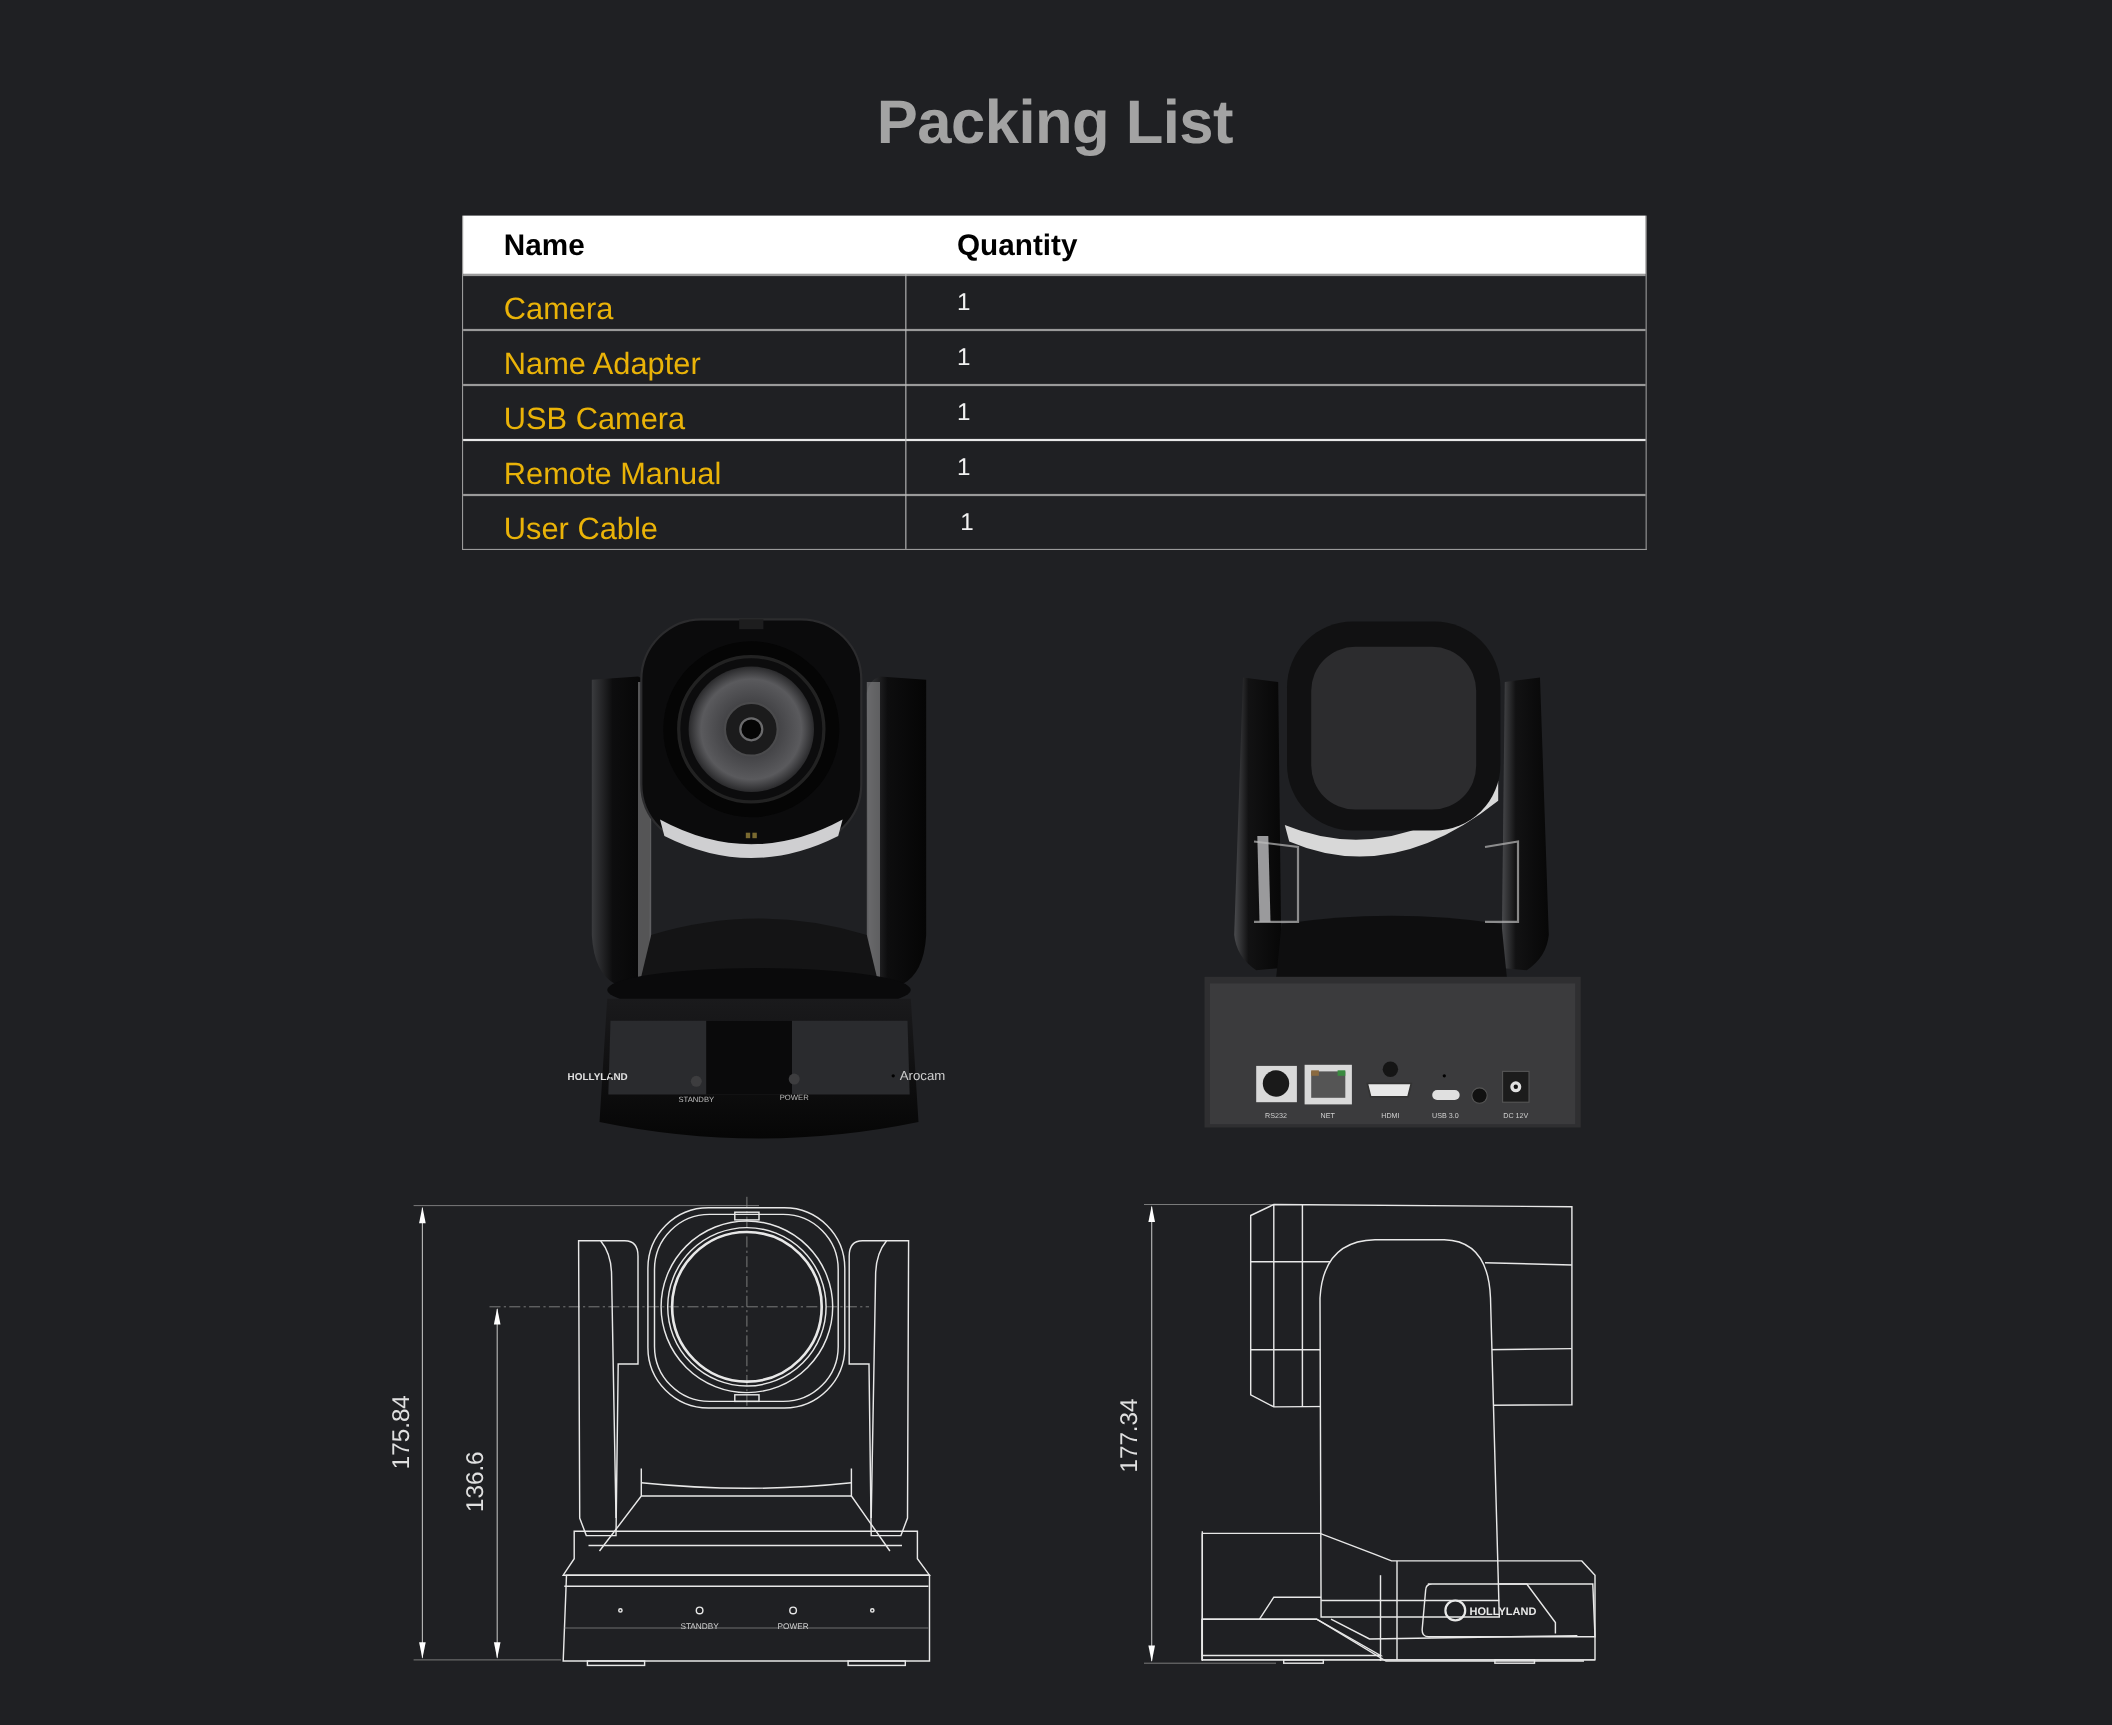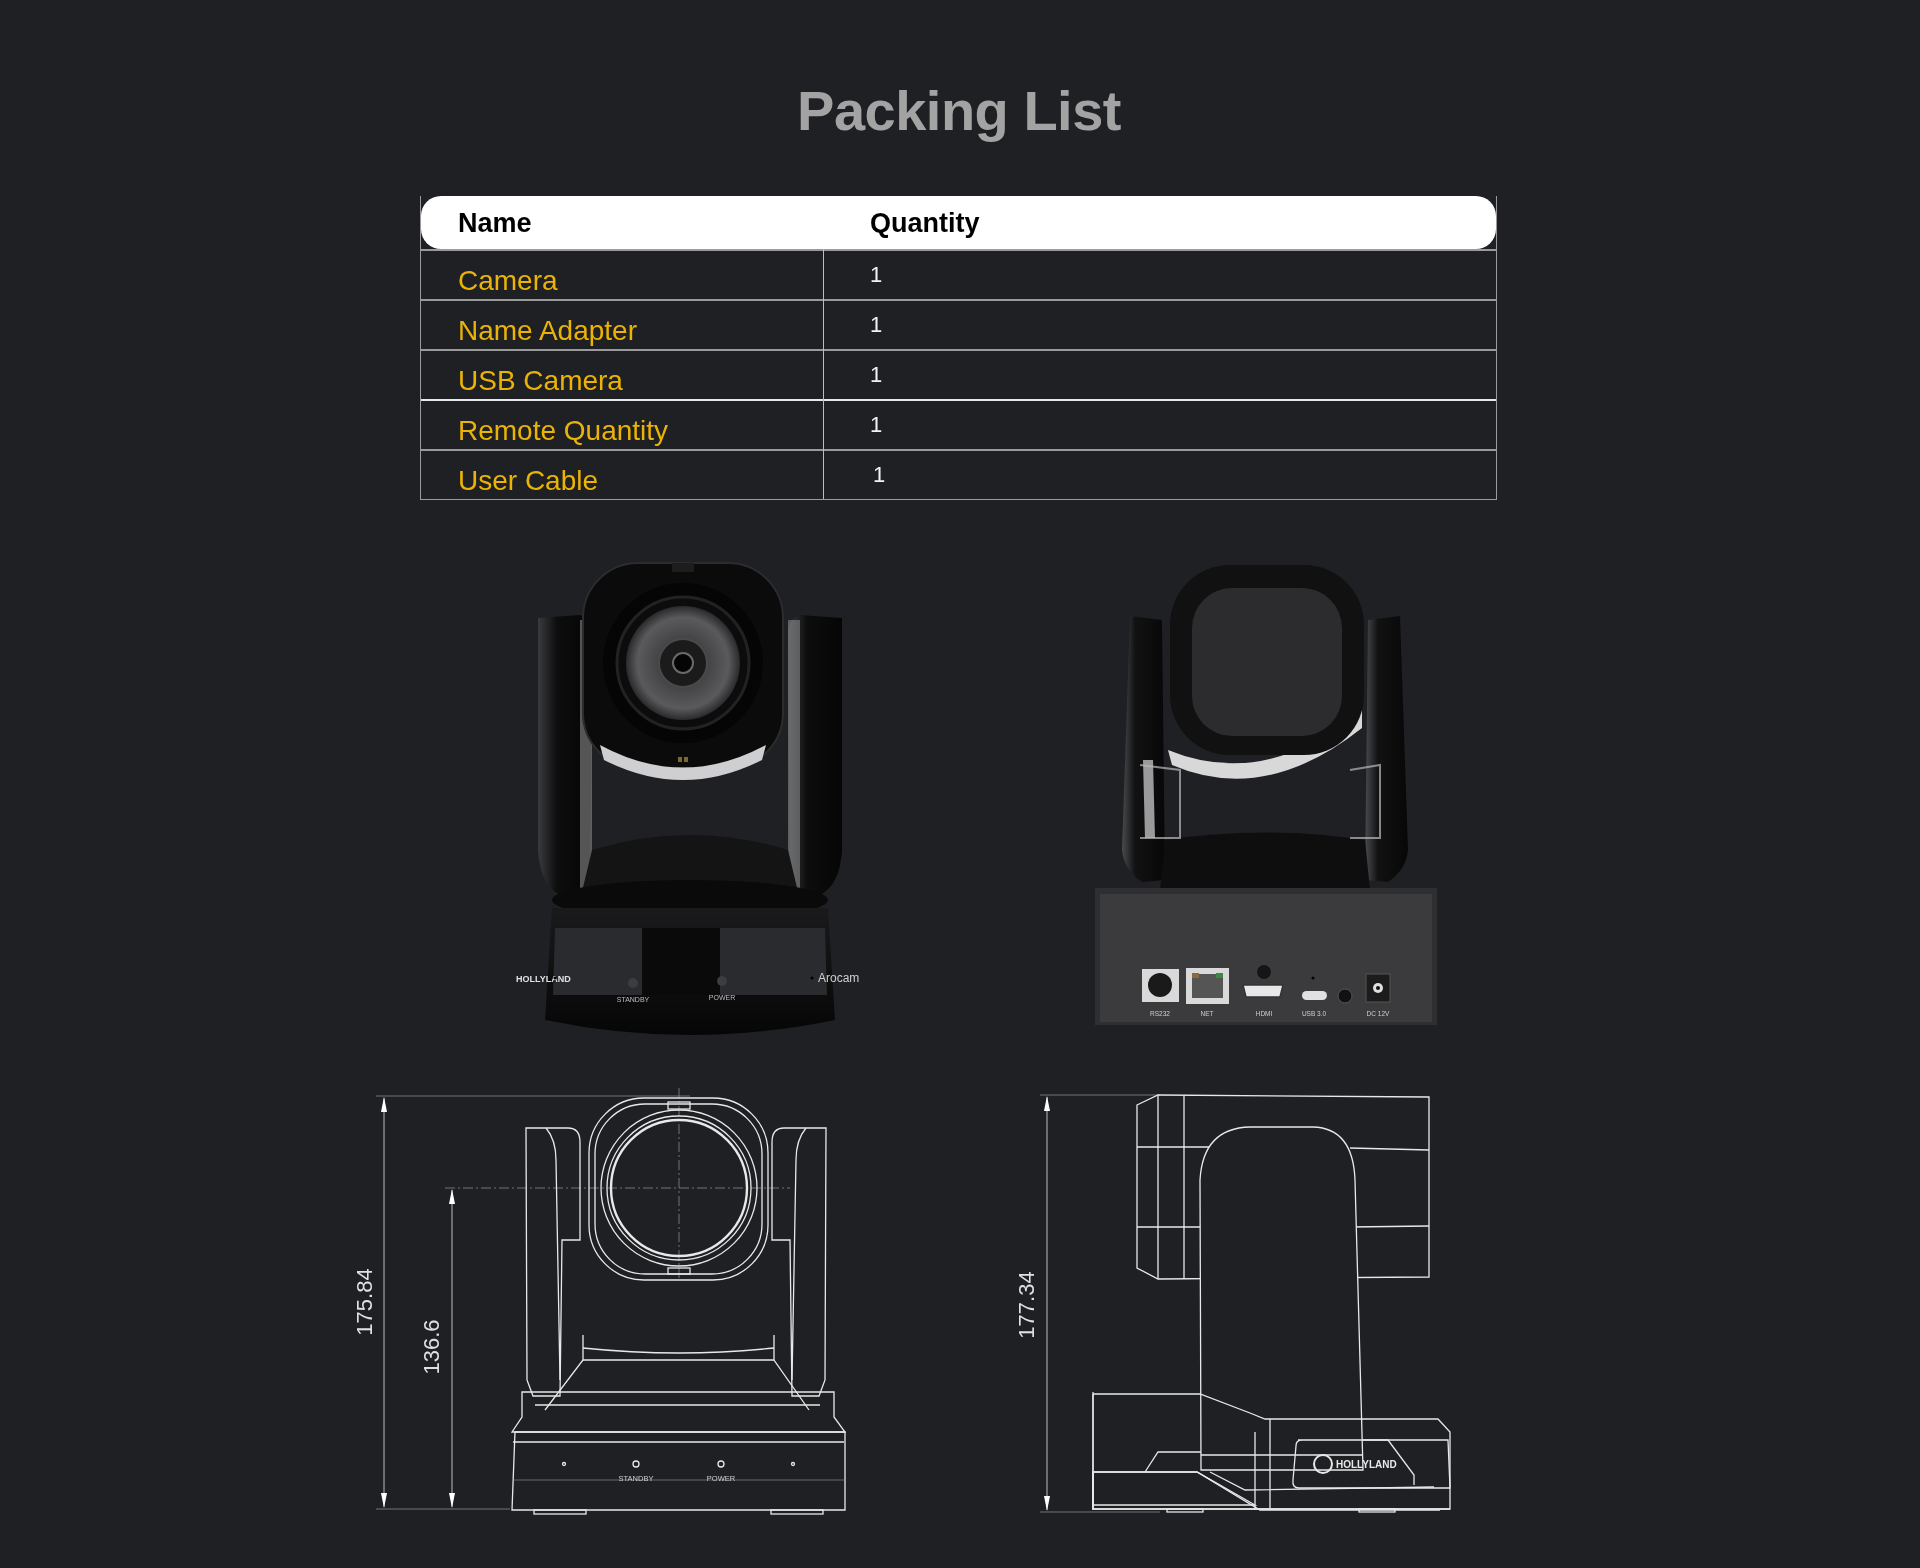--- a/index.html
+++ b/index.html
@@ -15,21 +15,21 @@
     text-align: center; font-size: 56px; font-weight: bold;
     letter-spacing: -0.5px; color: #a3a3a3;
   }
   .table {
     position: absolute; left: 420px; top: 196px; width: 1077px;
     border: 1px solid #9a9a9a; border-top: none;
     box-sizing: border-box;
   }
   .thead {
     height: 53px; background: #ffffff; color: #000;
-    display: flex; align-items: center; position: relative; border-radius: 20px;
+    display: flex; align-items: center; position: relative;
   }
   .thead .c1 { position: absolute; left: 37px; top: 12px; font-size: 27px; font-weight: bold; }
   .thead .c2 { position: absolute; left: 449px; top: 12px; font-size: 27px; font-weight: bold; text-align: right; }
   .row {
     position: relative; height: 50px; border-top: 2px solid #9a9a9a;
     box-sizing: border-box;
   }
   .row:first-of-type { border-top: none; }
   .row.bright { border-top-color: #e8e8e8; }
   .row .c1 { position: absolute; left: 37px; top: 14px; font-size: 28px; color: #eab308; }
@@ -57,21 +57,21 @@
     <span class="c1">Name Adapter</span>
     <span class="divider"></span>
     <span class="c2">1</span>
   </div>
   <div class="row">
     <span class="c1">USB Camera</span>
     <span class="divider"></span>
     <span class="c2">1</span>
   </div>
   <div class="row bright">
-    <span class="c1">Remote Quantity</span>
+    <span class="c1">Remote Manual</span>
     <span class="divider"></span>
     <span class="c2">1</span>
   </div>
   <div class="row">
     <span class="c1">User Cable</span>
     <span class="divider"></span>
     <span class="c2" style="left:452px">1</span>
   </div>
 </div>
 

